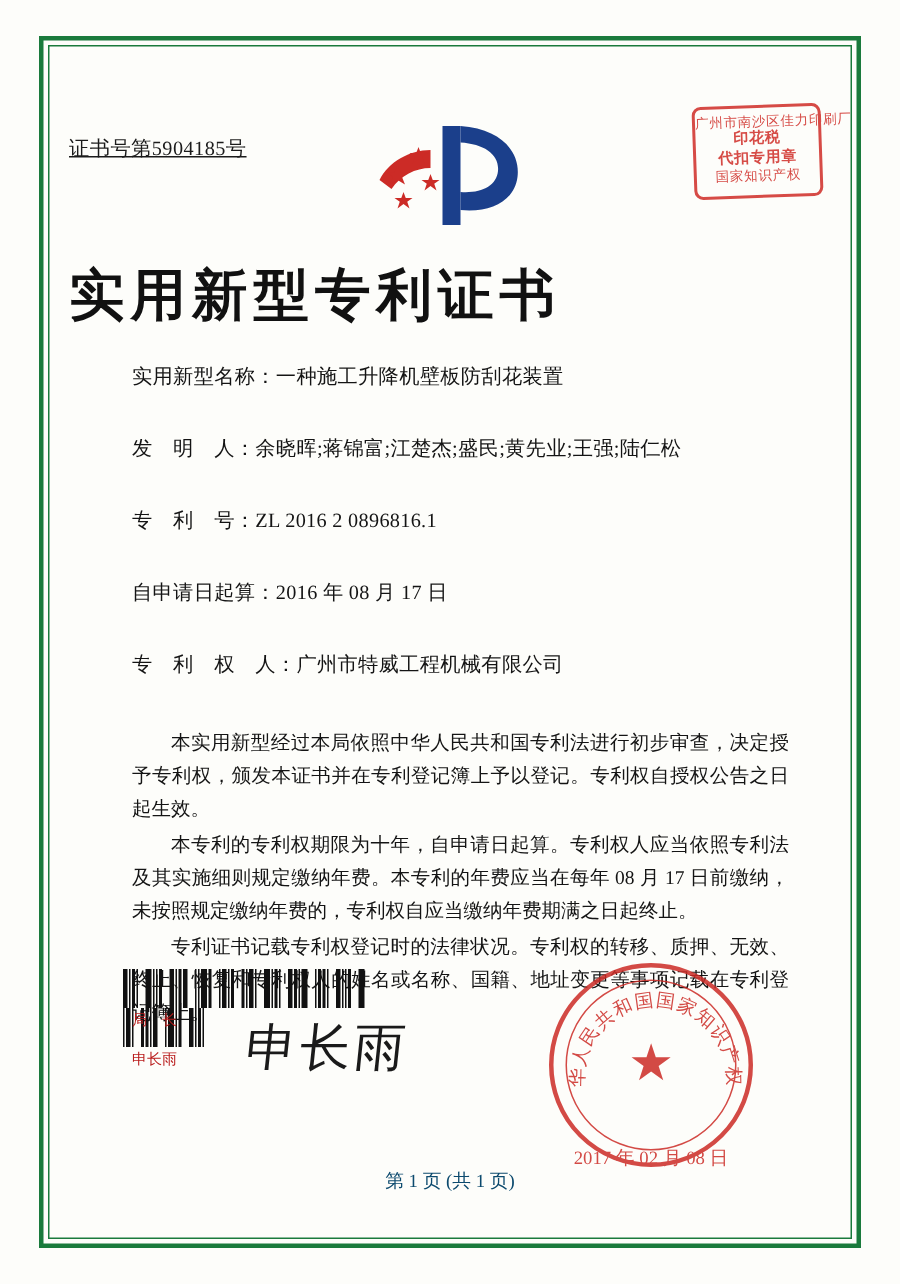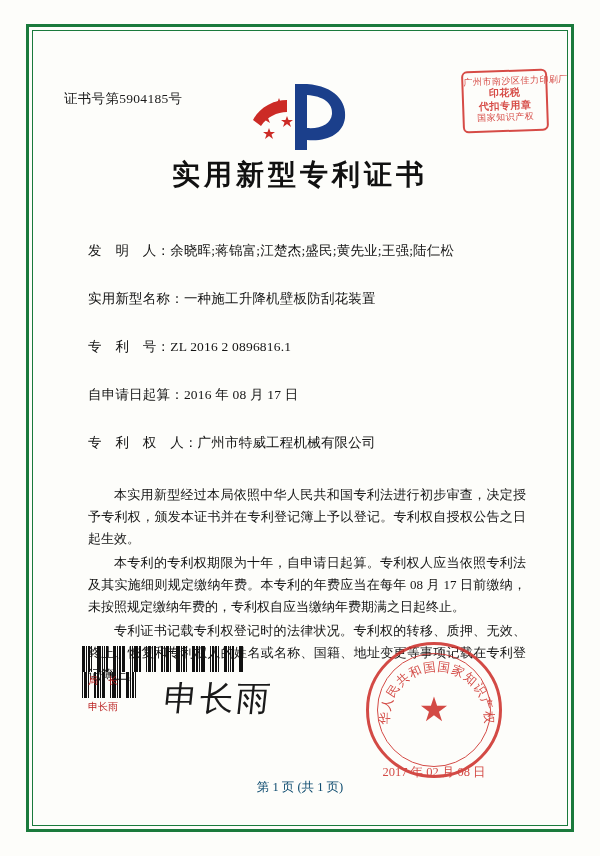--- a/index.html
+++ b/index.html
@@ -43,26 +43,27 @@
     position: absolute;
     left: 46px;
     top: 44px;
     right: 46px;
     bottom: 44px;
   }
 
   
   .cert-no {
     position: absolute;
-    left: 18px;
+    left: 0;
     top: 46px;
     font-size: 13.5px;
     color: #1b1b1b;
     letter-spacing: 0.3px;
     white-space: nowrap;
+    text-decoration: underline;
   }
 
   
   .stamp-top {
     position: absolute;
     right: 6px;
     top: 26px;
     width: 86px;
     height: 62px;
     border: 2px solid #d1332e;
@@ -94,23 +95,23 @@
     transform: translateX(-50%);
     width: 130px;
     height: 78px;
   }
 
   
   .main-title {
     position: absolute;
     left: 0;
     right: 0;
-    top: 112px;
-    text-align: center;
-    font-size: 28px;
+    top: 128px;
+    text-align: left;
+    font-size: 37px;
     font-weight: bold;
     letter-spacing: 4px;
     color: #111;
     font-family: "Liberation Serif", serif;
   }
 
   
   .fields {
     position: absolute;
     left: 42px;
@@ -278,24 +279,24 @@
         <polygon points="44,20 45.5,24 50,24 46.5,26.5 48,31 44,28 40,31 41.5,26.5 38,24 42.5,24"></polygon>
         <polygon points="52,38 53.5,42 58,42 54.5,44.5 56,49 52,46 48,49 49.5,44.5 46,42 50.5,42"></polygon>
         <polygon points="34,50 35.5,54 40,54 36.5,56.5 38,61 34,58 30,61 31.5,56.5 28,54 32.5,54"></polygon>
       </g>
     </svg>
 
     <div class="main-title">实用新型专利证书</div>
 
     <div class="fields">
       <div class="field-row">
+        <span class="field-label">实用新型名称：</span><span class="field-value">一种施工升降机壁板防刮花装置</span>
+      </div>
+      <div class="field-row">
         <span class="field-label">发　明　人：</span><span class="field-value">余晓晖;蒋锦富;江楚杰;盛民;黄先业;王强;陆仁松</span>
-      </div>
-      <div class="field-row">
-        <span class="field-label">实用新型名称：</span><span class="field-value">一种施工升降机壁板防刮花装置</span>
       </div>
       <div class="field-row">
         <span class="field-label">专　利　号：</span><span class="field-value">ZL 2016 2 0896816.1</span>
       </div>
       <div class="field-row">
         <span class="field-label">自申请日起算：</span><span class="field-value">2016 年 08 月 17 日</span>
       </div>
       <div class="field-row">
         <span class="field-label">专　利　权　人：</span><span class="field-value">广州市特威工程机械有限公司</span>
       </div>

